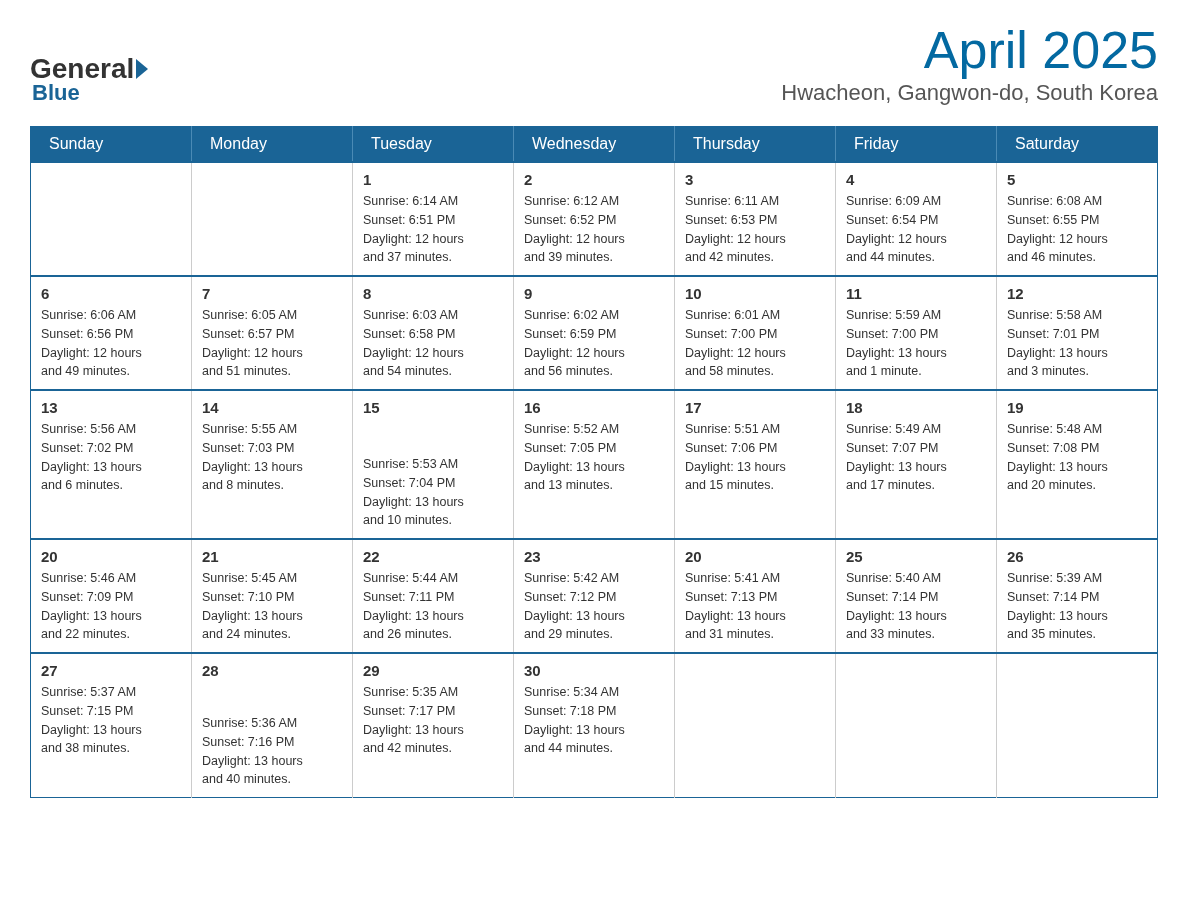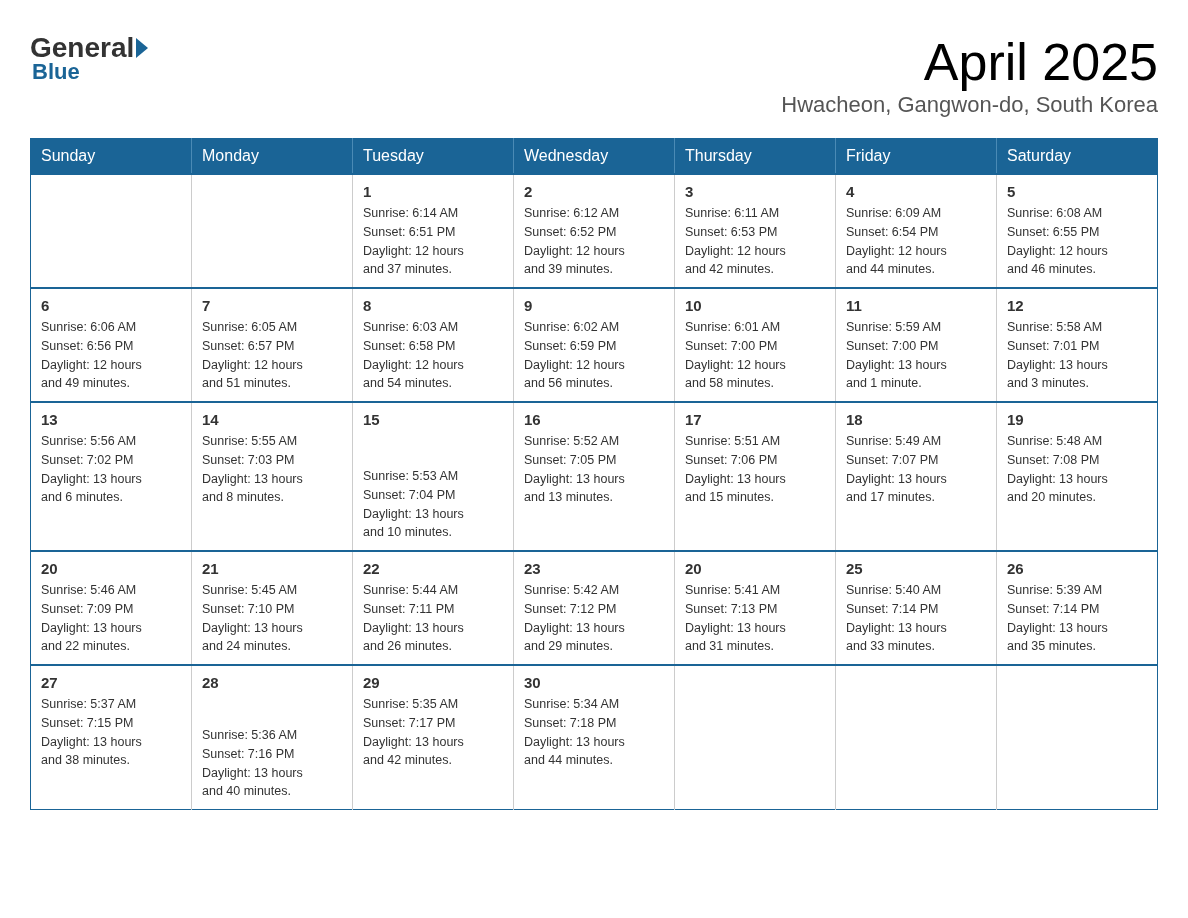--- a/index.html
+++ b/index.html
@@ -6,23 +6,22 @@
     body {
       font-family: Arial, sans-serif;
       background: #ffffff;
       width: 1188px;
       min-height: 918px;
       padding: 20px 30px;
     }
     .header {
       display: flex;
       justify-content: space-between;
-      align-items: flex-start;
+      align-items: flex-end;
       margin-bottom: 20px;
-      margin-top: 12px;
     }
     .logo {
       display: flex;
       flex-direction: column;
       align-items: flex-start;
     }
     .logo-text {
       font-size: 28px;
       font-weight: bold;
       color: #333;
@@ -47,36 +46,36 @@
       font-size: 22px;
       font-weight: bold;
       margin-top: -5px;
       padding-left: 2px;
     }
     .title-section {
       text-align: right;
     }
     .month-title {
       font-size: 52px;
-      color: #000000;
+      color: #0369a1;
       font-weight: normal;
     }
     .location-title {
       font-size: 22px;
       color: #555;
     }
     .calendar {
       width: 100%;
       border-collapse: collapse;
       border: 1px solid #1a6496;
     }
     .calendar th {
       background-color: #1a6496;
       color: white;
-      padding: 8px 10px;
+      padding: 8px 18px;
       text-align: left;
       font-size: 16px;
       font-weight: normal;
       border-right: 1px solid #4a8ab5;
     }
     .calendar th:last-child {
       border-right: none;
     }
     .calendar td {
       vertical-align: top;

